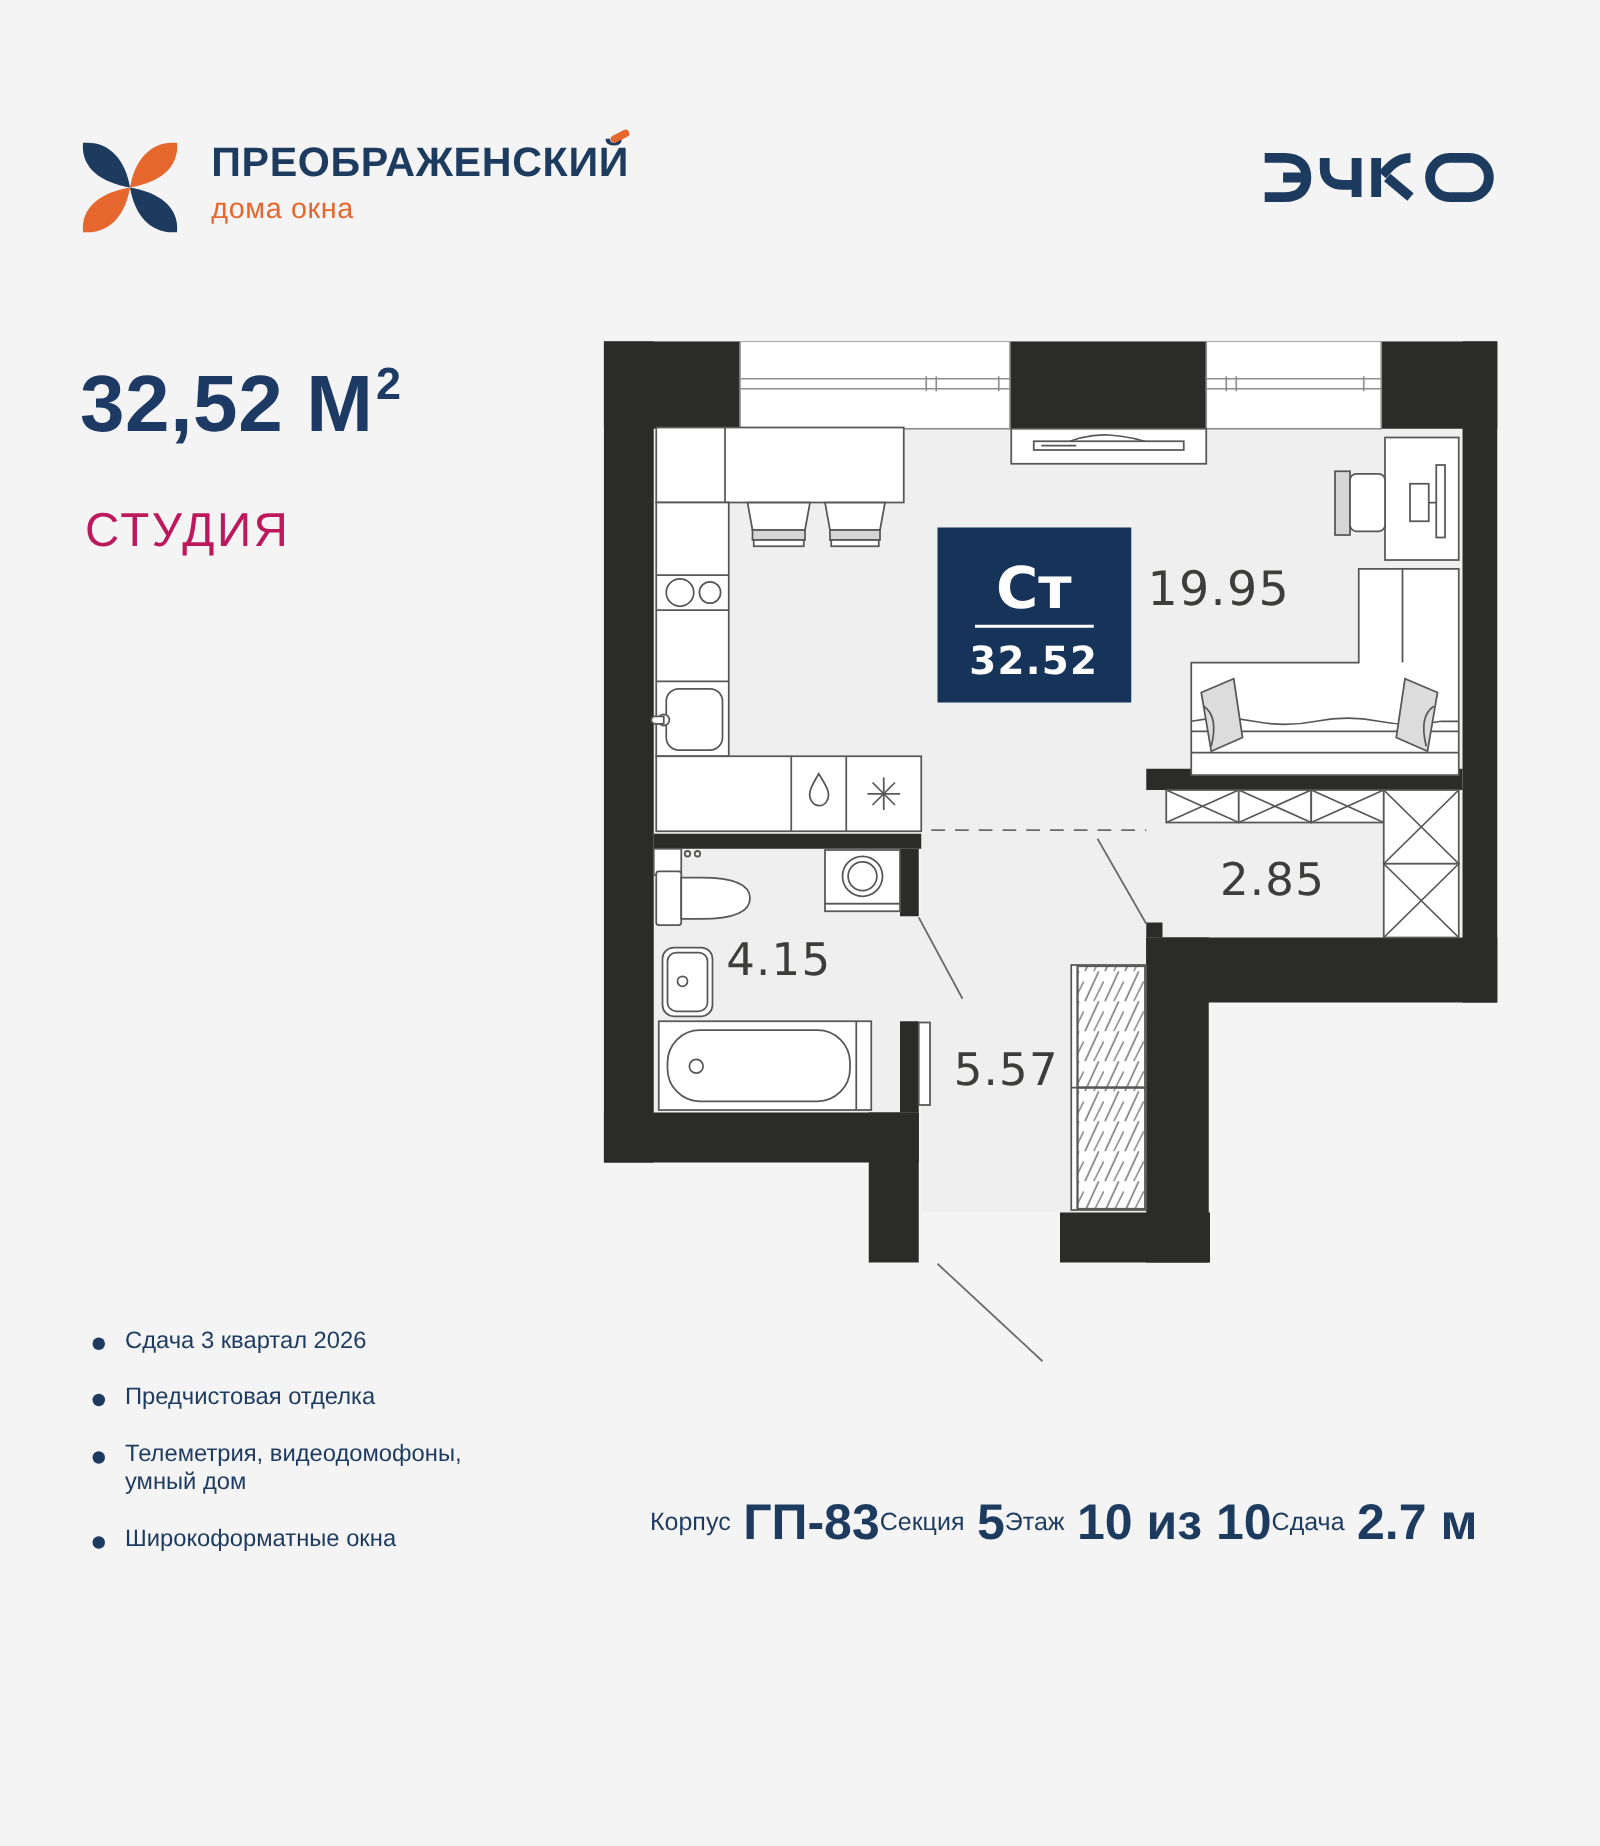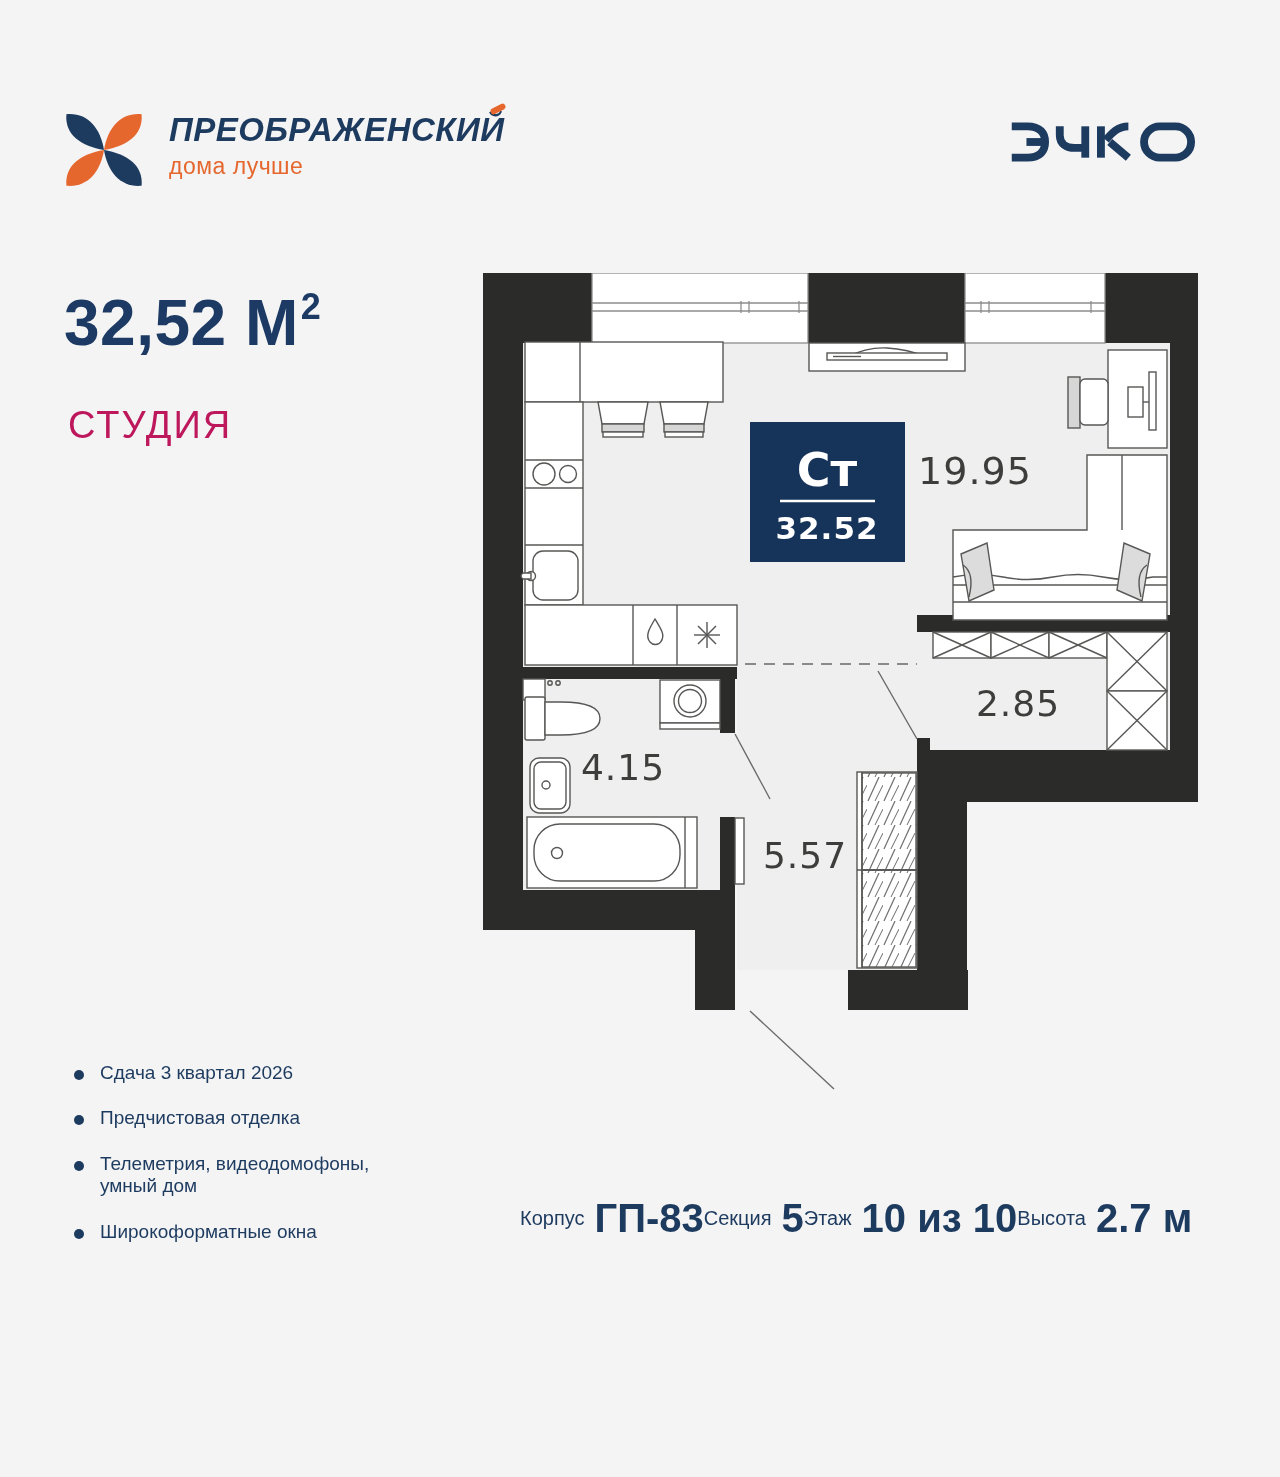--- a/index.html
+++ b/index.html
@@ -9,21 +9,21 @@
     background:#f4f4f5;
     font-family:"Liberation Sans", sans-serif;
     overflow:hidden;
   }
   
   .brand{position:absolute;left:57px;top:103px;display:flex;align-items:flex-start;}
   .brand-icon{width:94px;height:94px;}
   .brand-text{margin-left:18px;padding-top:10px;position:relative;}
   .brand-name{
     font-size:33px;font-weight:bold;color:#1d3a5f;letter-spacing:.5px;line-height:1;
-    display:inline-block;position:relative;font-style:italic;
+    display:inline-block;position:relative;
   }
   .brand-accent{
     position:absolute;right:-1px;top:-7px;width:16px;height:6px;border-radius:3px;
     background:#e5672e;transform:rotate(-27deg);
   }
   .brand-tagline{font-size:23px;color:#e5672e;margin-top:7px;letter-spacing:.5px;}
   .partner-logo{position:absolute;left:1000px;top:118px;width:196px;height:48px;}
 
   
   .area-title{
@@ -76,21 +76,21 @@
         <path d="M50,50 C54,26 68,10 90,12 C92,34 74,46 50,50 Z" fill="#e5672e"></path>
         <path d="M50,50 C54,74 68,90 90,88 C92,66 74,54 50,50 Z" fill="#1d3a5f"></path>
         <path d="M50,50 C46,74 32,90 10,88 C8,66 26,54 50,50 Z" fill="#e5672e"></path>
       </g>
     </svg>
     <div class="brand-text">
       <span class="brand-name">
         <span>ПРЕОБРАЖЕНСКИЙ</span>
         <span class="brand-accent"></span>
       </span>
-      <div class="brand-tagline">дома лучше</div>
+      <div class="brand-tagline">дома окна</div>
     </div>
   </div>
 
   <svg class="partner-logo" viewBox="0 0 200 48" fill="none" stroke="#1d3a5f" stroke-width="8" stroke-linejoin="round">
     <title>ЭНКО</title>
     <path d="M12 8 H28 C41 8 46 15 46 24 C46 33 41 40 28 40 H12"></path>
     <path d="M27 24 H46"></path>
     <path d="M61 8 V17 C61 26 68 30 76 30 H87"></path>
     <path d="M87 8 V40"></path>
     <path d="M103 8 V40"></path>
@@ -321,18 +321,18 @@
     </div>
     <div class="detail-col">
       <div class="detail-label">Секция</div>
       <div class="detail-value">5</div>
     </div>
     <div class="detail-col">
       <div class="detail-label">Этаж</div>
       <div class="detail-value">10 из 10</div>
     </div>
     <div class="detail-col">
-      <div class="detail-label">Высота</div>
+      <div class="detail-label">Сдача</div>
       <div class="detail-value">2.7 м</div>
     </div>
   </div>
 
 </div>
 
 </body></html>

